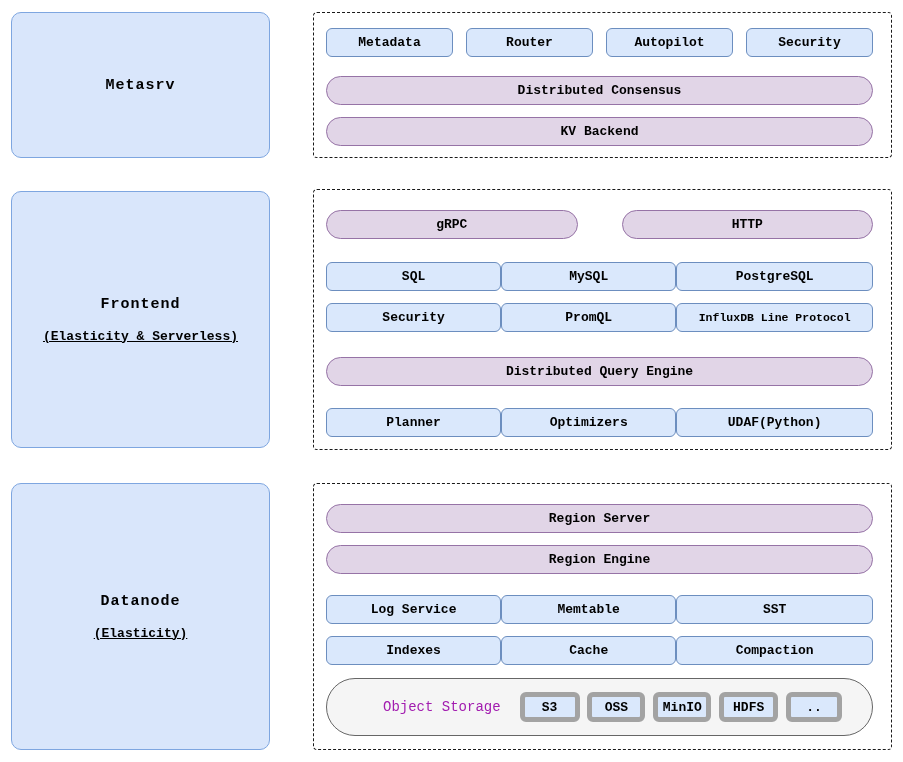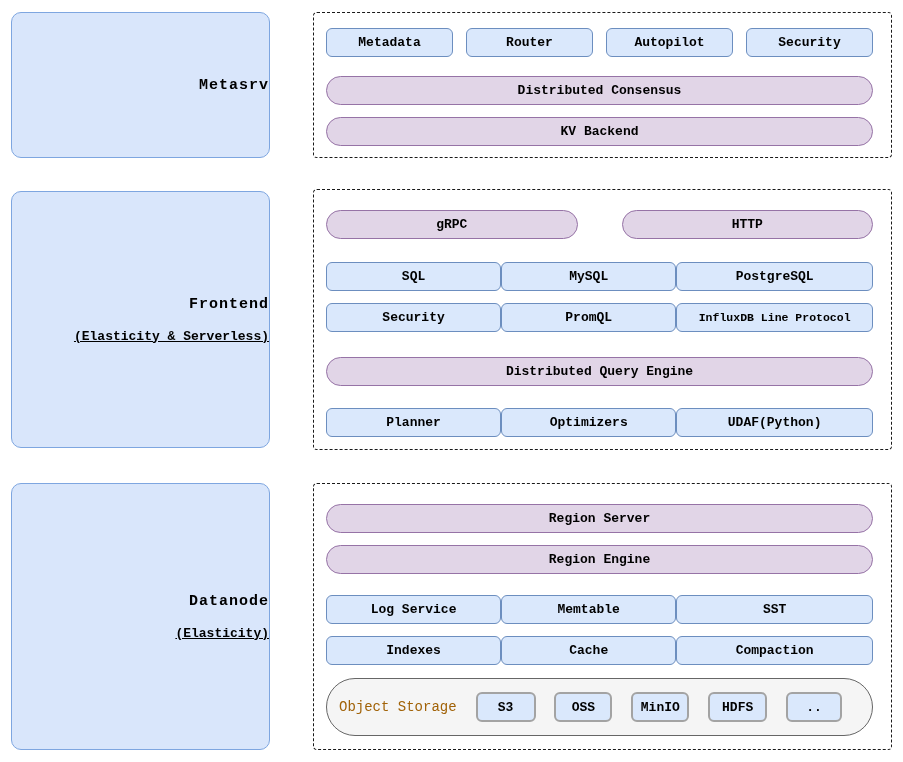--- a/index.html
+++ b/index.html
@@ -9,21 +9,21 @@
     font-family: "Liberation Mono", "DejaVu Sans Mono", monospace;
     color: #000;
   }
   .canvas { position: relative; width: 903px; height: 762px; }
 
   
   .sidebox {
     position: absolute; left: 11px; width: 259px;
     background: #d9e6fb; border: 1px solid #7ea6e0; border-radius: 10px;
     box-sizing: border-box;
-    display: flex; flex-direction: column; align-items: flex-end; justify-content: center;
+    display: flex; flex-direction: column; align-items: center; justify-content: center;
     text-align: center;
   }
   #side-metasrv  { top: 12px;  height: 146px; }
   #side-frontend { top: 191px; height: 257px; }
   #side-datanode { top: 483px; height: 267px; }
   .side-title { font-size: 15px; font-weight: 700; letter-spacing: 1px; }
   .side-subtitle { font-size: 13px; font-weight: 700; margin-top: 16px; text-decoration: underline; }
 
   
   .panel {
@@ -68,24 +68,24 @@
   .mt21 { margin-top: 21px; }
 
   
   .os-capsule {
     margin-top: 13px; height: 58px;
     background: #f5f5f5; border: 1px solid #666666; border-radius: 29px;
     box-sizing: border-box;
     display: flex; align-items: center;
     padding: 0 30px 0 12px;
   }
-  .os-label { font-size: 14px; font-weight: 400; color: #a16207; white-space: nowrap; }
+  .os-label { font-size: 14px; font-weight: 400; color: #a21caf; white-space: nowrap; margin-left: 44px; }
   .os-boxes { flex: 1; margin-left: 19px; display: flex; justify-content: space-between; align-items: center; }
   .os-box {
-    background: #dae8fc; border: 2px solid #a3a3a3; border-radius: 6px;
+    background: #dae8fc; border: 5px solid #a3a3a3; border-radius: 6px;
     box-sizing: border-box; height: 30px;
     display: flex; align-items: center; justify-content: center;
     font-size: 13px; font-weight: 700; white-space: nowrap;
   }
   .osw60 { width: 60px; } .osw58 { width: 58px; } .osw59 { width: 59px; } .osw56 { width: 56px; }
 </style>
 </head>
 <body>
 
 <div class="canvas">

